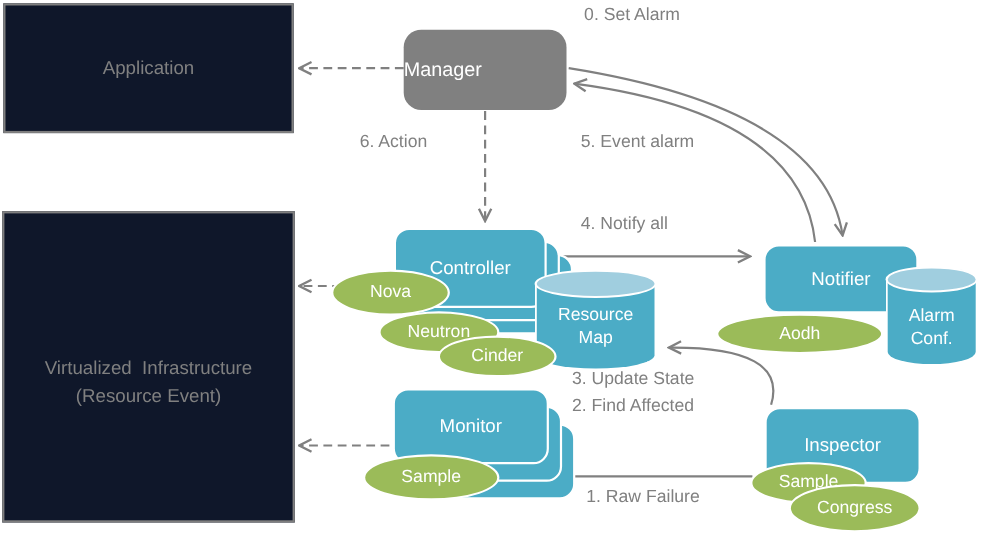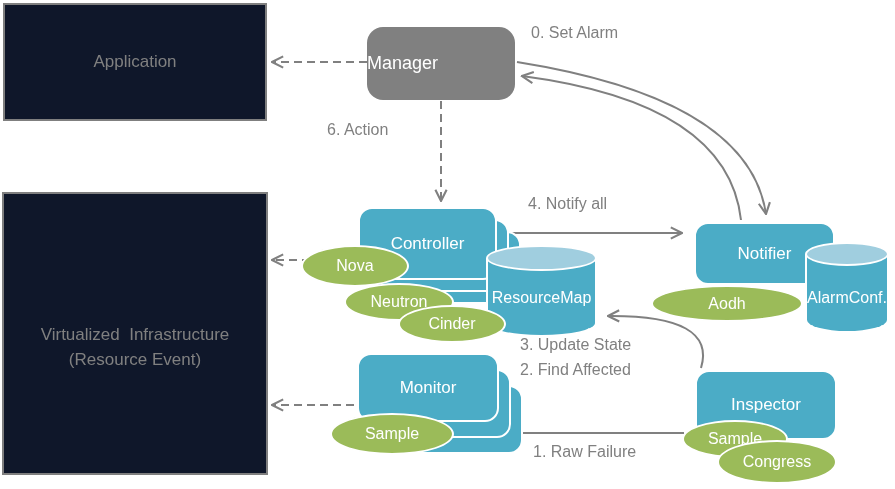--- a/index.html
+++ b/index.html
@@ -40,21 +40,21 @@
   .cyl{position:absolute;z-index:2;}
   .cyl .cyl-body{
     position:absolute;left:0;right:0;bottom:0;background:var(--blue);
     border:2px solid #fff;border-top:none;
   }
   .cyl .cyl-top{
     position:absolute;left:0;right:0;top:0;background:var(--blue-light);
     border:2px solid #fff;border-radius:50%;
   }
   .cyl .cyl-label{
-    position:absolute;inset:0;display:flex;align-items:center;justify-content:center;
+    position:absolute;inset:0;display:flex;flex-direction:column;align-items:center;justify-content:center;
     color:#fff;font-size:16px;line-height:1.3;z-index:1;text-align:center;
   }
 
   .lbl{position:absolute;color:var(--gray);font-size:16px;z-index:4;white-space:pre;}
 </style>
 </head>
 <body>
 
 <div id="canvas">
 
@@ -140,20 +140,21 @@
   <div class="layer main" style="left:695px;top:370px;width:142px;height:70px">
     <div>Inspector</div>
   </div>
   <div class="ell" style="left:682px;top:420px;width:106px;height:38px">
     <div>Sample</div>
   </div>
   <div class="ell" style="left:717px;top:440px;width:120px;height:44px">
     <div>Congress</div>
   </div>
 
-  <div class="lbl" style="left:531px;top:24px">0. Set Alarm</div>
+  <div class="lbl" style="left:531px;top:5px">0. Set Alarm</div>
   <div class="lbl" style="left:327px;top:121px">6. Action</div>
+  <div class="lbl" style="left:528px;top:121px">5. Event alarm</div>
   <div class="lbl" style="left:528px;top:195px">4. Notify all</div>
   <div class="lbl" style="left:520px;top:336px">3. Update State</div>
   <div class="lbl" style="left:520px;top:361px">2. Find Affected</div>
   <div class="lbl" style="left:533px;top:443px">1. Raw Failure</div>
 
 </div>
 
 </body></html>

